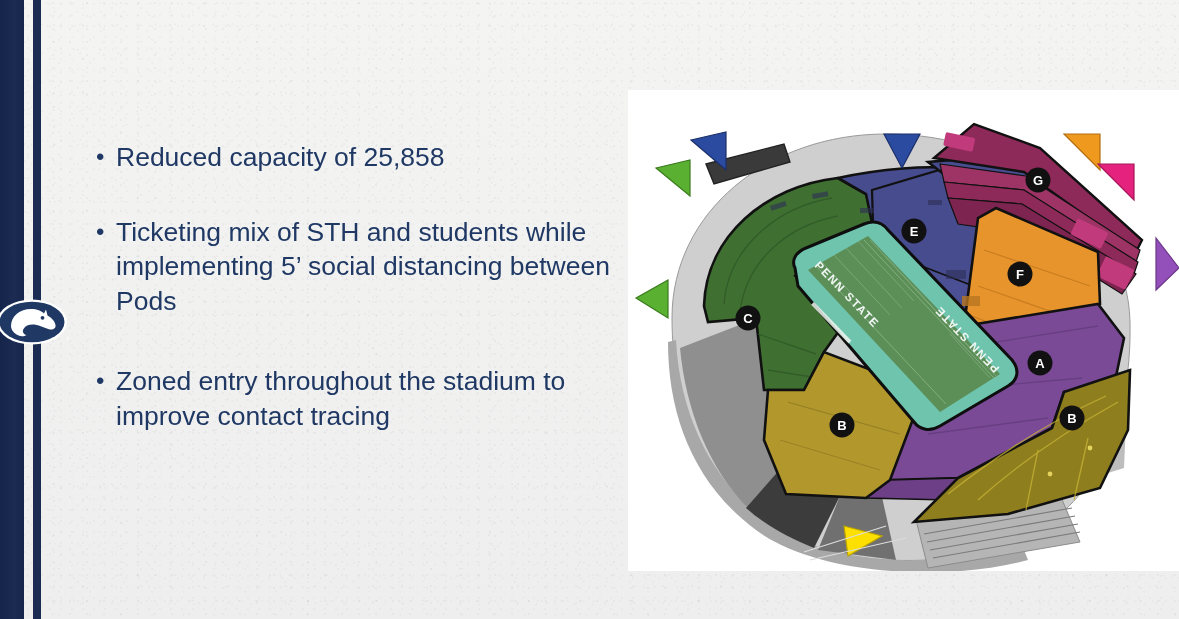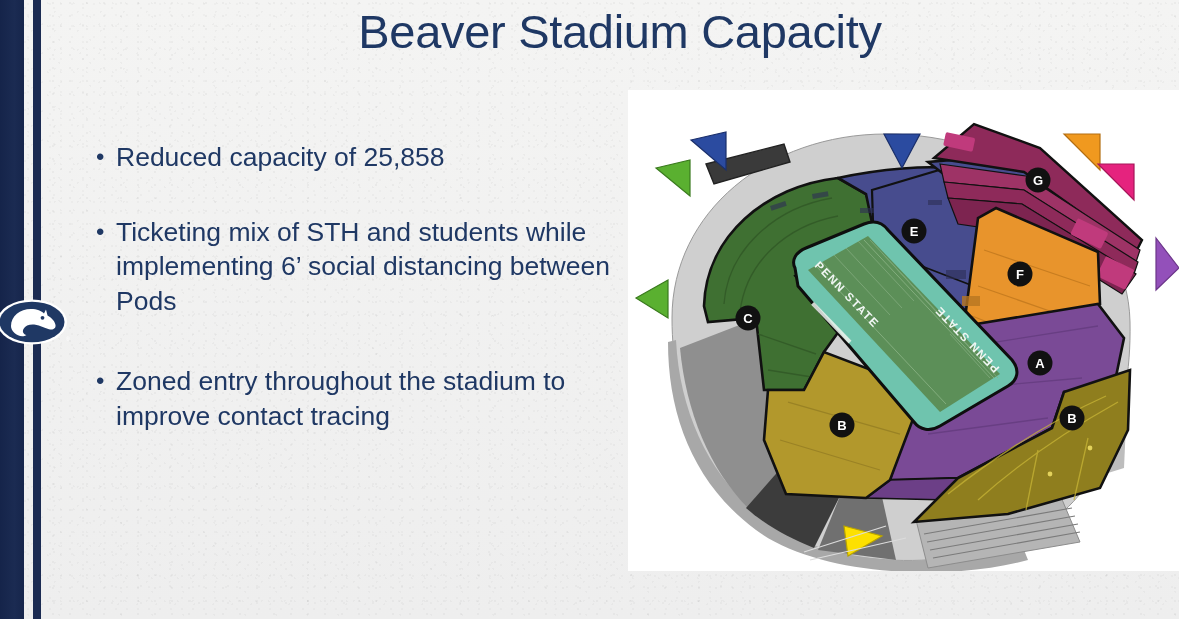--- a/index.html
+++ b/index.html
@@ -92,30 +92,29 @@
                L50 13.5 L51.5 19.5 C56 22 59 25.5 59.5 29
                C60 32.5 57 34.2 53 33.2 C48 32 44 29.5 39.5 28.8
                C34 28 29.5 29.5 27.5 33 C26 35.8 27.5 38.5 30.5 39
                C27 41.5 21.5 40 18.5 37 C16 34.5 15 32.2 15 30 Z" fill="#ffffff"></path>
       <circle cx="46.5" cy="21.8" r="1.9" fill="#1f3864"></circle>
       <path d="M28 33.5 C29.8 30.8 33.5 29.8 37.5 30.2 C34 31 30.8 32 28 33.5 Z" fill="#1f3864"></path>
       <text x="70" y="45" font-size="5" fill="#ffffff" font-family="Liberation Sans, sans-serif">®</text>
     </svg>
   </div>
 
-  <div class="title">Beaver Stadium Capacity</div>
 
   <div class="bullets">
     <div class="bullet b1">
       <span class="dot">•</span>
       <span class="btext">Reduced capacity of 25,858</span>
     </div>
     <div class="bullet b2">
       <span class="dot">•</span>
-      <span class="btext">Ticketing mix of STH and students while implementing 6’ social distancing between Pods</span>
+      <span class="btext">Ticketing mix of STH and students while implementing 5’ social distancing between Pods</span>
     </div>
     <div class="bullet b3">
       <span class="dot">•</span>
       <span class="btext">Zoned entry throughout the stadium to improve contact tracing</span>
     </div>
   </div>
 
   <div class="imgpanel">
     <svg width="551" height="481" viewBox="0 0 551 481">
 

